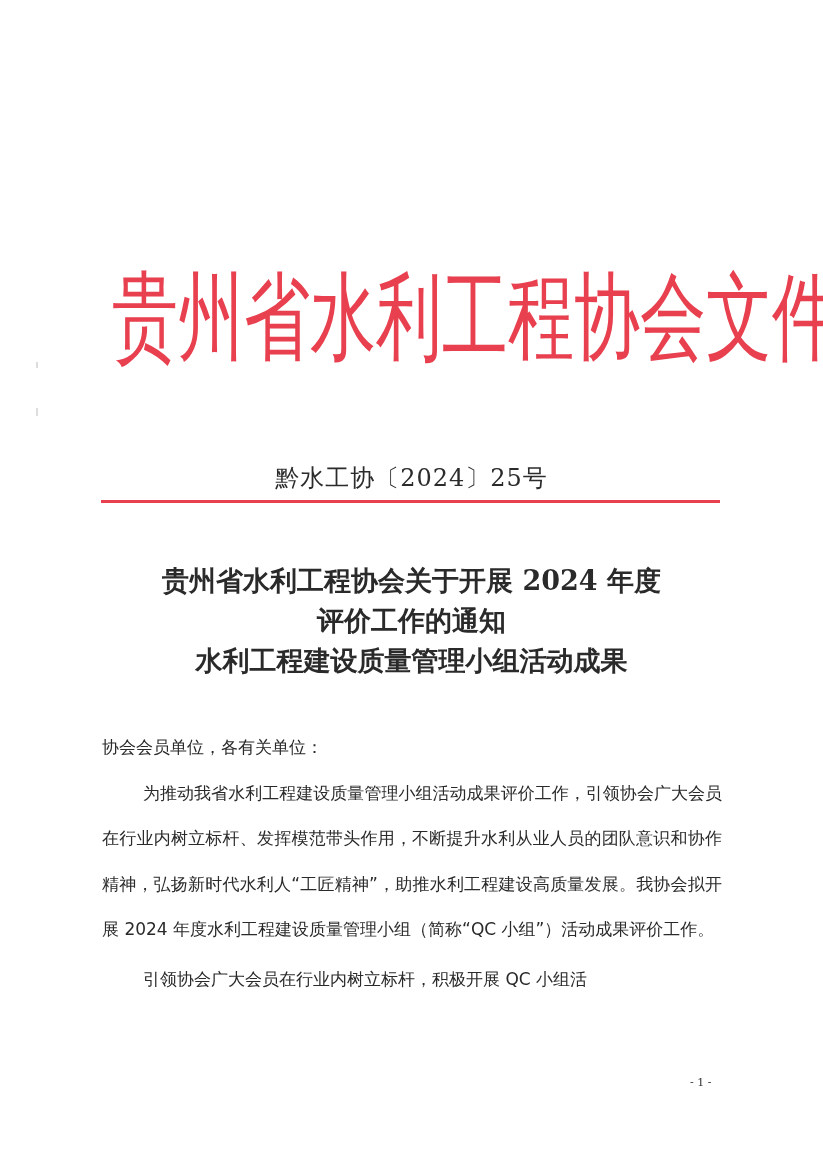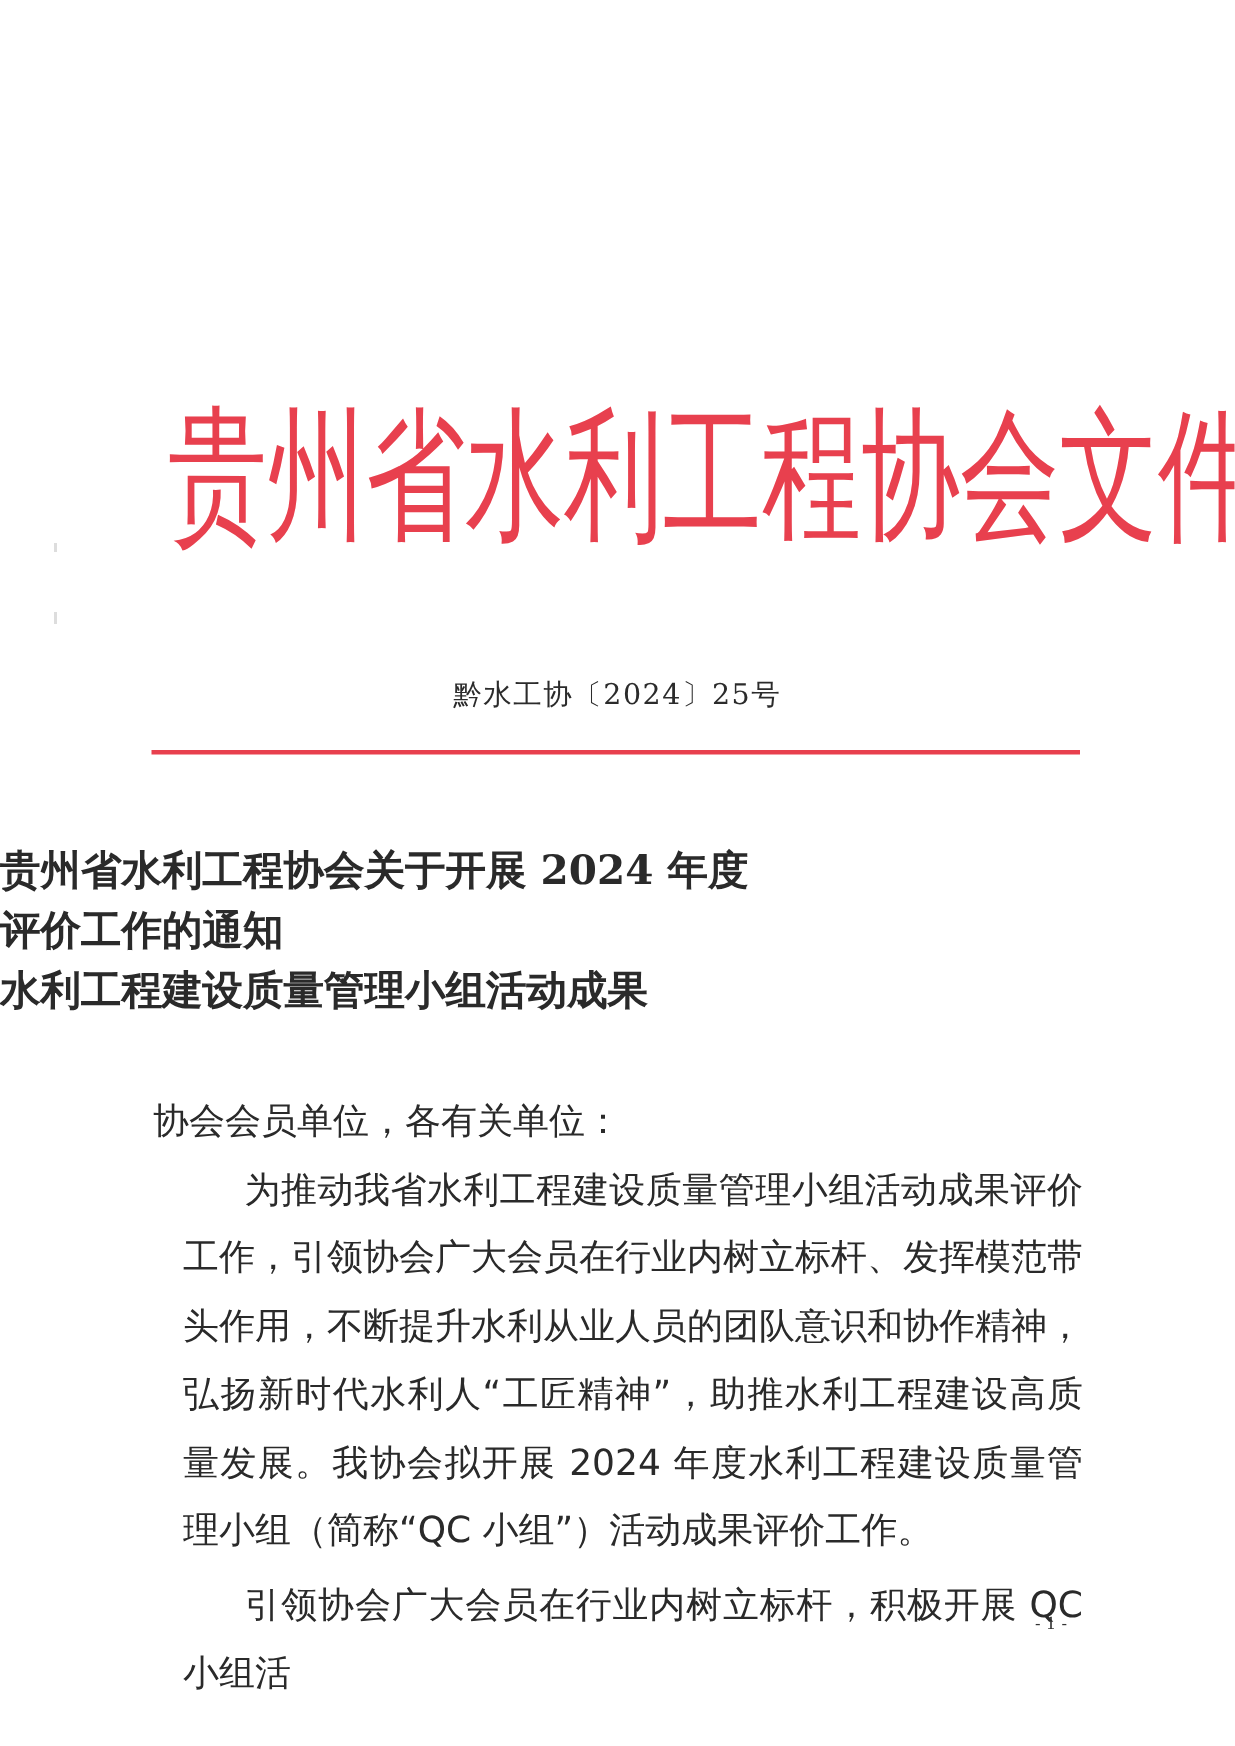--- a/index.html
+++ b/index.html
@@ -31,63 +31,64 @@
       font-family: "DejaVu Serif", "Liberation Serif", serif;
       font-size: 66px;
       line-height: 1;
       transform: scaleY(1.45);
       transform-origin: center;
       letter-spacing: 0;
     }
     .doc-number {
       position: absolute;
       left: 0;
-      top: 450px;
+      top: 462px;
       width: 823px;
       text-align: center;
-      font-size: 19px;
+      font-size: 24px;
       letter-spacing: 1px;
       color: #2b2b2b;
     }
     .red-rule {
       position: absolute;
       left: 101px;
       top: 500px;
       width: 619px;
       height: 3px;
       background: #e8404e;
     }
     .title {
       position: absolute;
       left: 0;
       top: 561px;
       width: 823px;
+      text-align: center;
       font-family: "DejaVu Serif", "Liberation Serif", serif;
       font-weight: bold;
       font-size: 27px;
       line-height: 40px;
       color: #2a2a2a;
     }
     .title div { white-space: nowrap; }
     .body-text {
       position: absolute;
       left: 102px;
       top: 725px;
       width: 620px;
       font-family: "DejaVu Sans", "Liberation Sans", sans-serif;
-      font-size: 24px;
+      font-size: 17px;
       line-height: 45.5px;
       color: #2a2a2a;
     }
     .body-text p {
       margin: 0;
       text-align: justify;
       text-align-last: left;
     }
-    .body-text p.indent { text-indent: 41px; margin-left: 20px; }
+    .body-text p.indent { text-indent: 41px; }
     .body-text p.gap { margin-top: 4px; }
     .page-number {
       position: absolute;
       left: 690px;
       top: 1076px;
       font-size: 11px;
       color: #333;
     }
     .scan-mark {
       position: absolute;

